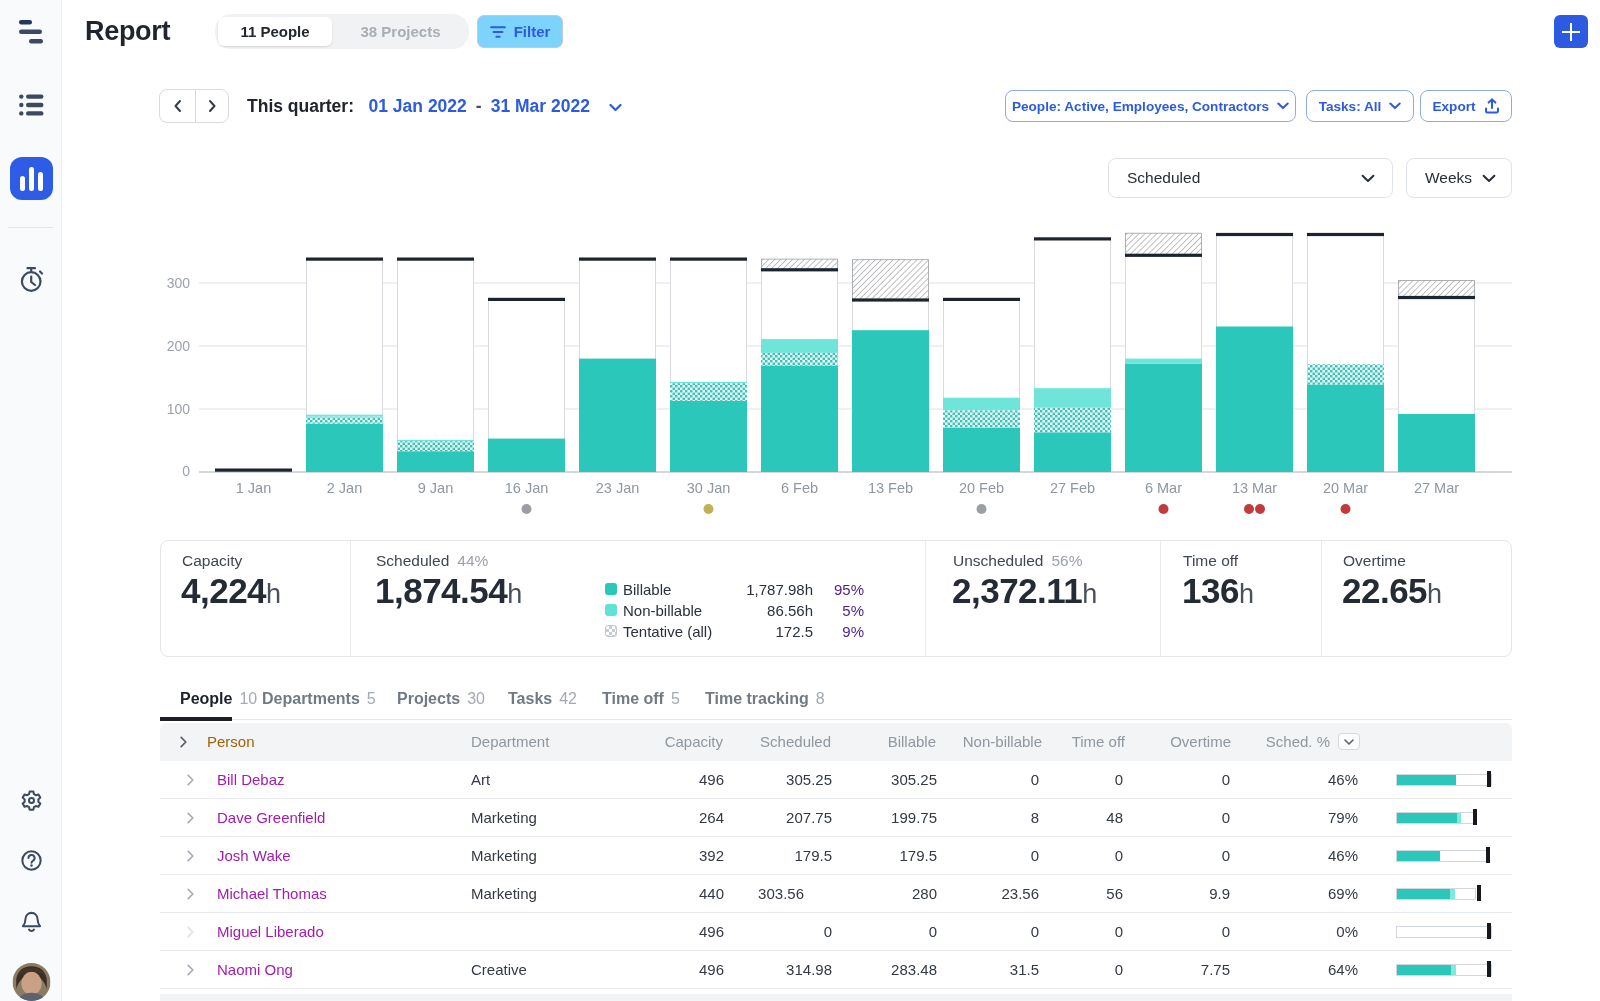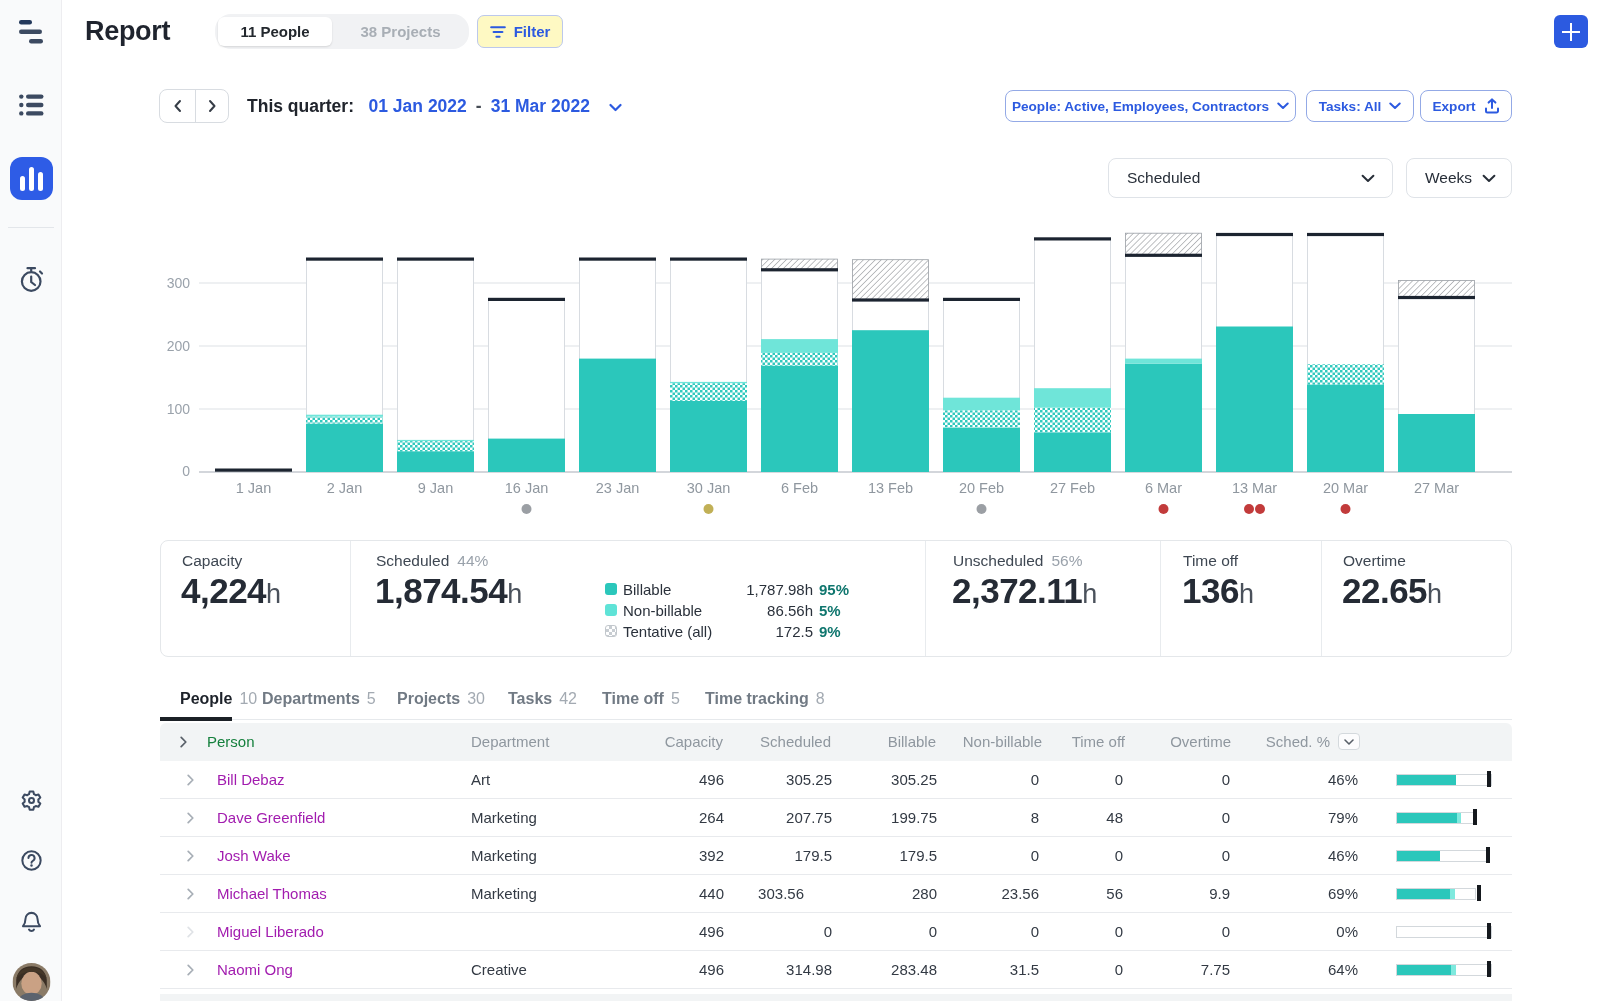--- a/index.html
+++ b/index.html
@@ -17,21 +17,21 @@
 #title { position:absolute; left:85px; top:16px; font-size:27px; font-weight:700;
   color:#1f242e; letter-spacing:-0.3px; }
 #seg { position:absolute; left:215px; top:14px; width:254px; height:35px;
   background:#f1f2f4; border-radius:16px; }
 #seg .pill { position:absolute; left:3px; top:3px; width:114px; height:29px; background:#fff;
   border-radius:6px; box-shadow:0 1px 2px rgba(0,0,0,0.12); font-size:15px; font-weight:600;
   color:#23282e; display:flex; align-items:center; justify-content:center; }
 #seg .off { position:absolute; left:117px; top:0; width:137px; height:35px; font-size:15px;
   font-weight:600; color:#a8aeb5; display:flex; align-items:center; justify-content:center; }
 #filterbtn { position:absolute; left:477px; top:15px; width:86px; height:33px;
-  border:1px solid #bcc8ec; border-radius:7px; background:#fef9c3; color:#2c5ae0;
+  border:1px solid #bcc8ec; border-radius:7px; background:#7dd3fc; color:#2c5ae0;
   font-size:15px; font-weight:600; display:flex; align-items:center; justify-content:center; gap:8px; }
 #plusbtn { position:absolute; left:1554px; top:15px; width:34px; height:33px;
   background:#2c5ae0; border-radius:6px; }
 #plusbtn:before { content:""; position:absolute; left:8px; top:15.5px; width:18px; height:2px; background:#fff; }
 #plusbtn:after { content:""; position:absolute; left:16px; top:7.5px; width:2px; height:18px; background:#fff; }
 
 #prevnext { position:absolute; left:159px; top:89px; width:70px; height:34px;
   border:1px solid #d8dce1; border-radius:8px; background:#fff; }
 #prevnext .mid { position:absolute; left:34.5px; top:0; width:1px; height:32px; background:#d8dce1; }
 .navarr { position:absolute; top:0; width:34px; height:32px; display:flex; align-items:center;
@@ -50,33 +50,33 @@
   border:1px solid #e4e7ea; border-radius:8px; background:#fff; }
 .vdiv { position:absolute; top:0; width:1px; height:115px; background:#e8ebee; }
 .cardlab { position:absolute; top:11px; font-size:15.5px; color:#3e4752; }
 .cardlab .pct { color:#9aa2ab; margin-left:8px; }
 .cardval { position:absolute; top:30px; font-size:35px; font-weight:700; color:#252b35; letter-spacing:-0.5px; }
 .cardval .h { font-size:27px; font-weight:400; color:#4a515b; }
 .legrow { position:absolute; left:444px; font-size:15px; color:#2a313b; white-space:nowrap; }
 .legsq { position:absolute; left:0; top:2px; width:12px; height:12px; border-radius:3px; }
 .legname { position:absolute; left:18px; top:0; }
 .legval { position:absolute; width:130px; left:78px; top:0; text-align:right; }
-.legpct { position:absolute; width:45px; left:214px; top:0; color:#0f766e;font-weight:bold; }
+.legpct { position:absolute; width:45px; left:214px; top:0; text-align:right; color:#4c1d95; }
 
 #tabs { position:absolute; left:160px; top:688px; width:1352px; height:32px;
   border-bottom:1px solid #e6e9ec; font-size:16px; }
 .tab { position:absolute; top:2px; font-weight:600; color:#717a84; }
 .tab b { font-weight:600; }
 .tab .n { color:#a3aab2; font-weight:400; margin-left:7px; }
 #tab-active { color:#1d222a;margin-left:17px; }
 #tabline { position:absolute; left:0px; top:29px; width:72px; height:3.5px; background:#1b2026; }
 
 #thead { position:absolute; left:160px; top:723px; width:1352px; height:38px;
   background:#f2f4f5; border-radius:6px 6px 0 0; font-size:15px; color:#8f979f; }
-#thead .dark { color:#15803d; }
+#thead .dark { color:#a16207; }
 .hcell { position:absolute; top:10px; }
 .rcell { position:absolute; top:10px; text-align:right; }
 .trow { position:absolute; left:160px; width:1352px; height:38px; border-bottom:1px solid #e8eaed;
   font-size:15px; color:#333a44; background:#fff; }
 .trow .name { position:absolute; left:57px; top:10px; color:#a21caf; }
 .trow .dept { position:absolute; left:311px; top:10px; }
 .chev { position:absolute; left:24px; top:12px; }
 .pbar { position:absolute; top:13px; left:1236px; height:12px; border:1px solid #d3d8dc;
   background:#fff; }
 .pfill { position:absolute; left:0; top:0; height:10px; background:#2bc7bb; }

